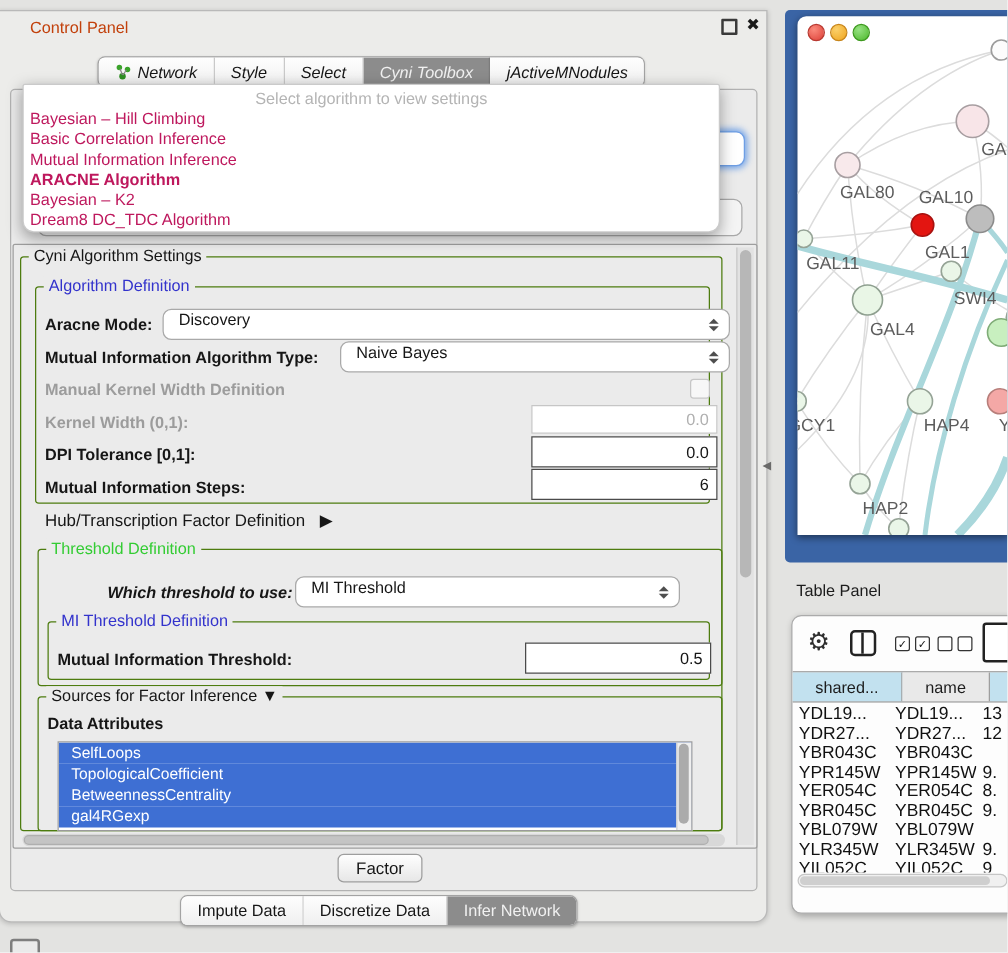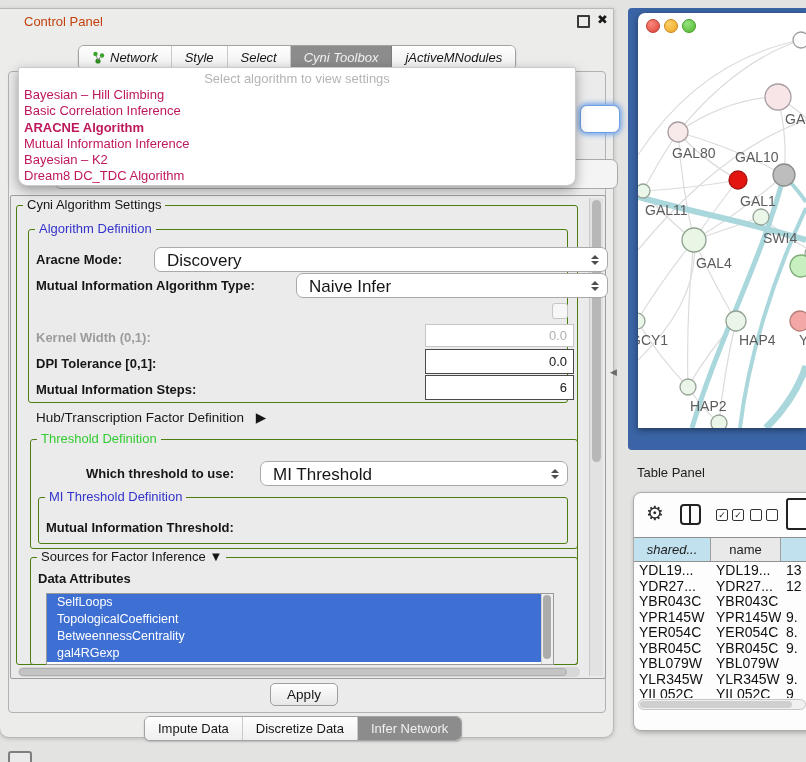--- a/index.html
+++ b/index.html
@@ -19,22 +19,22 @@
        background:linear-gradient(#FEFEFE,#EFEFEF);white-space:nowrap;}
   .seg:last-child{border-right:none;}
   .seg.selected{background:#8C8C8C;color:#F1F1F1;border-right-color:#7C7C7C;}
   .seg .ticon{margin-right:5px;display:inline-flex;}
   #top-tabs{left:78px;top:36px;font-style:italic;}
   #bottom-tabs{left:144px;top:707px;}
   
   #content-panel{position:absolute;left:8px;top:62px;width:596px;height:640px;background:#EBEBEB;
                  border:1px solid #B2B2B2;border-radius:4px;}
   
-  .combo{position:absolute;background:#FFF;border:1px solid #A9A9A9;border-radius:7px;font-size:17px;
-         display:flex;align-items:flex-end;padding-left:12px;z-index:2;margin-left:24px;}
+  .combo{position:absolute;background:#FFF;border:1px solid #A9A9A9;border-radius:7px;font-size:13px;
+         display:flex;align-items:flex-start;padding-left:12px;z-index:2;}
   .combo .spin{position:absolute;right:8px;top:50%;transform:translateY(-50%);display:flex;flex-direction:column;gap:2px;}
   .tri-up{width:0;height:0;border-left:4px solid transparent;border-right:4px solid transparent;border-bottom:4px solid #4E4E4E;}
   .tri-dn{width:0;height:0;border-left:4px solid transparent;border-right:4px solid transparent;border-top:4px solid #4E4E4E;}
   #combo-focus-sliver{left:556px;top:96px;width:26px;height:26px;box-shadow:0 0 5px 2px #79A7E8;border-color:#6E9EE4;z-index:3;}
   #combo-netdefault{left:30px;top:150px;width:550px;height:28px;color:#A8A8A8;background:#F4F4F4;z-index:2;}
   
   #algo-dd{position:absolute;left:18px;top:58px;width:556px;height:117px;background:#FFFFFF;
            border:1px solid #CACACA;border-radius:2px 2px 9px 9px;box-shadow:0 4px 12px rgba(0,0,0,.35);z-index:30;}
   #dd-prompt{height:16px;padding-top:3px;text-align:center;font-size:13px;color:#B4B4B4;}
   .dd-item{height:16.3px;line-height:16.3px;padding-left:5px;font-size:13px;color:#be185d;}
@@ -146,22 +146,22 @@
     <div id="combo-focus-sliver" class="combo"></div>
     <div id="combo-netdefault" class="combo">
       <span>galFiltered.sif default node</span>
     </div>
 
     <div id="algo-dd">
       <div id="dd-prompt">Select algorithm to view settings</div>
       <div id="dd-list">
           <div class="dd-item">Bayesian – Hill Climbing</div>
           <div class="dd-item">Basic Correlation Inference</div>
+          <div class="dd-item">Mutual Information Inference</div>
           <div class="dd-item bold">ARACNE Algorithm</div>
-          <div class="dd-item">Mutual Information Inference</div>
           <div class="dd-item">Bayesian – K2</div>
           <div class="dd-item">Dream8 DC_TDC Algorithm</div>
         </div>
     </div>
 
     <div id="settings-outer">
       <div id="v-scroll">
           <div id="v-thumb"></div>
         </div>
     </div>
@@ -178,27 +178,28 @@
     <div class="combo" style="left:130px;top:238px;width:440px;height:23px;">
       <span>Discovery</span>
       <span class="spin">
           <span class="tri-up"></span>
           <span class="tri-dn"></span>
         </span>
     </div>
 
     <span class="flabel" style="left:36px;top:269px;z-index:2;">Mutual Information Algorithm Type:</span>
     <div class="combo" style="left:272px;top:264px;width:298px;height:23px;">
-      <span>Naive Infer</span>
+      <span>Naive Bayes</span>
       <span class="spin">
           <span class="tri-up"></span>
           <span class="tri-dn"></span>
         </span>
     </div>
 
+    <span class="flabel dis" style="left:36px;top:295px;z-index:2;">Manual Kernel Width Definition</span>
     <span id="mk-check" style="z-index:2;"></span>
 
     <span class="flabel dis" style="left:36px;top:321px;z-index:2;">Kernel Width (0,1):</span>
     <div class="field dis" style="left:425px;top:315px;width:141px;height:21px;z-index:2;">
       <span>0.0</span>
     </div>
 
     <span class="flabel" style="left:36px;top:347px;z-index:2;">DPI Tolerance [0,1]:</span>
     <div class="field" style="left:425px;top:340px;width:141px;height:23px;z-index:2;">
       <span>0.0</span>
@@ -210,33 +211,36 @@
     </div>
 
     <span class="flabel plain" style="left:36px;top:400px;z-index:2;font-size:13.5px;">
       <span>Hub/Transcription Factor Definition</span>
       <span style="margin-left:8px;">▶</span>
     </span>
 
     <div class="tb" style="left:30px;top:430px;width:546px;height:108px;z-index:2;">
       <span class="lg green">Threshold Definition</span>
     </div>
-    <span class="flabel" style="left:86px;top:457px;z-index:2;">Which threshold to use:</span>
+    <span class="flabel" style="left:86px;top:457px;z-index:2;font-style:italic;">Which threshold to use:</span>
     <div class="combo" style="left:236px;top:452px;width:294px;height:23px;">
       <span>MI Threshold</span>
       <span class="spin">
           <span class="tri-up"></span>
           <span class="tri-dn"></span>
         </span>
     </div>
 
     <div class="tb" style="left:38px;top:488px;width:528px;height:45px;z-index:2;">
       <span class="lg blue">MI Threshold Definition</span>
     </div>
     <span class="flabel" style="left:46px;top:511px;z-index:2;">Mutual Information Threshold:</span>
+    <div class="field" style="left:420px;top:505px;width:141px;height:23px;z-index:2;">
+      <span>0.5</span>
+    </div>
 
     <div class="tb" style="left:30px;top:548px;width:546px;height:106px;z-index:2;">
       <span class="lg plain">
         <span>Sources for Factor Inference</span>
         <span>▼</span>
       </span>
     </div>
     <span class="flabel" style="left:38px;top:562px;z-index:2;">Data Attributes</span>
     <div id="attr-list" style="z-index:2;">
       <div id="attr-items">
@@ -248,21 +252,21 @@
       <div id="attr-scroll">
           <div id="attr-thumb"></div>
         </div>
     </div>
 
     <div id="h-scroll" style="z-index:2;">
         <div id="h-thumb"></div>
       </div>
 
     <div id="apply-btn">
-      <span>Apply</span>
+      <span>Factor</span>
     </div>
 
     <div id="bottom-tabs" class="seg-group">
         <div class="seg">
           <span>Impute Data</span>
         </div>
         <div class="seg">
           <span>Discretize Data</span>
         </div>
         <div class="seg selected">
@@ -353,21 +357,21 @@
     <span class="ck-pair" id="ic-checked">
         <span class="ckbox">✓</span>
         <span class="ckbox">✓</span>
       </span>
     <span class="ck-pair" id="ic-unchecked">
         <span class="ckbox"></span>
         <span class="ckbox"></span>
       </span>
     <span class="tbar-icon" id="ic-page"></span>
     <div id="tbl-header">
-        <div class="th blue" style="width: 77px; font-style: italic;">shared...</div>
+        <div class="th blue" style="width: 88px;">shared...</div>
         <div class="th" style="width: 70px;">name</div>
         <div class="th blue" style="width: 60px;">A</div>
       </div>
     <div id="tbl-rows">
         <div class="tr">
           <div class="td" style="width: 77px;">YDL19...</div>
           <div class="td" style="width: 70px;">YDL19...</div>
           <div class="td" style="width: 60px;">13</div>
         </div>
         <div class="tr">

